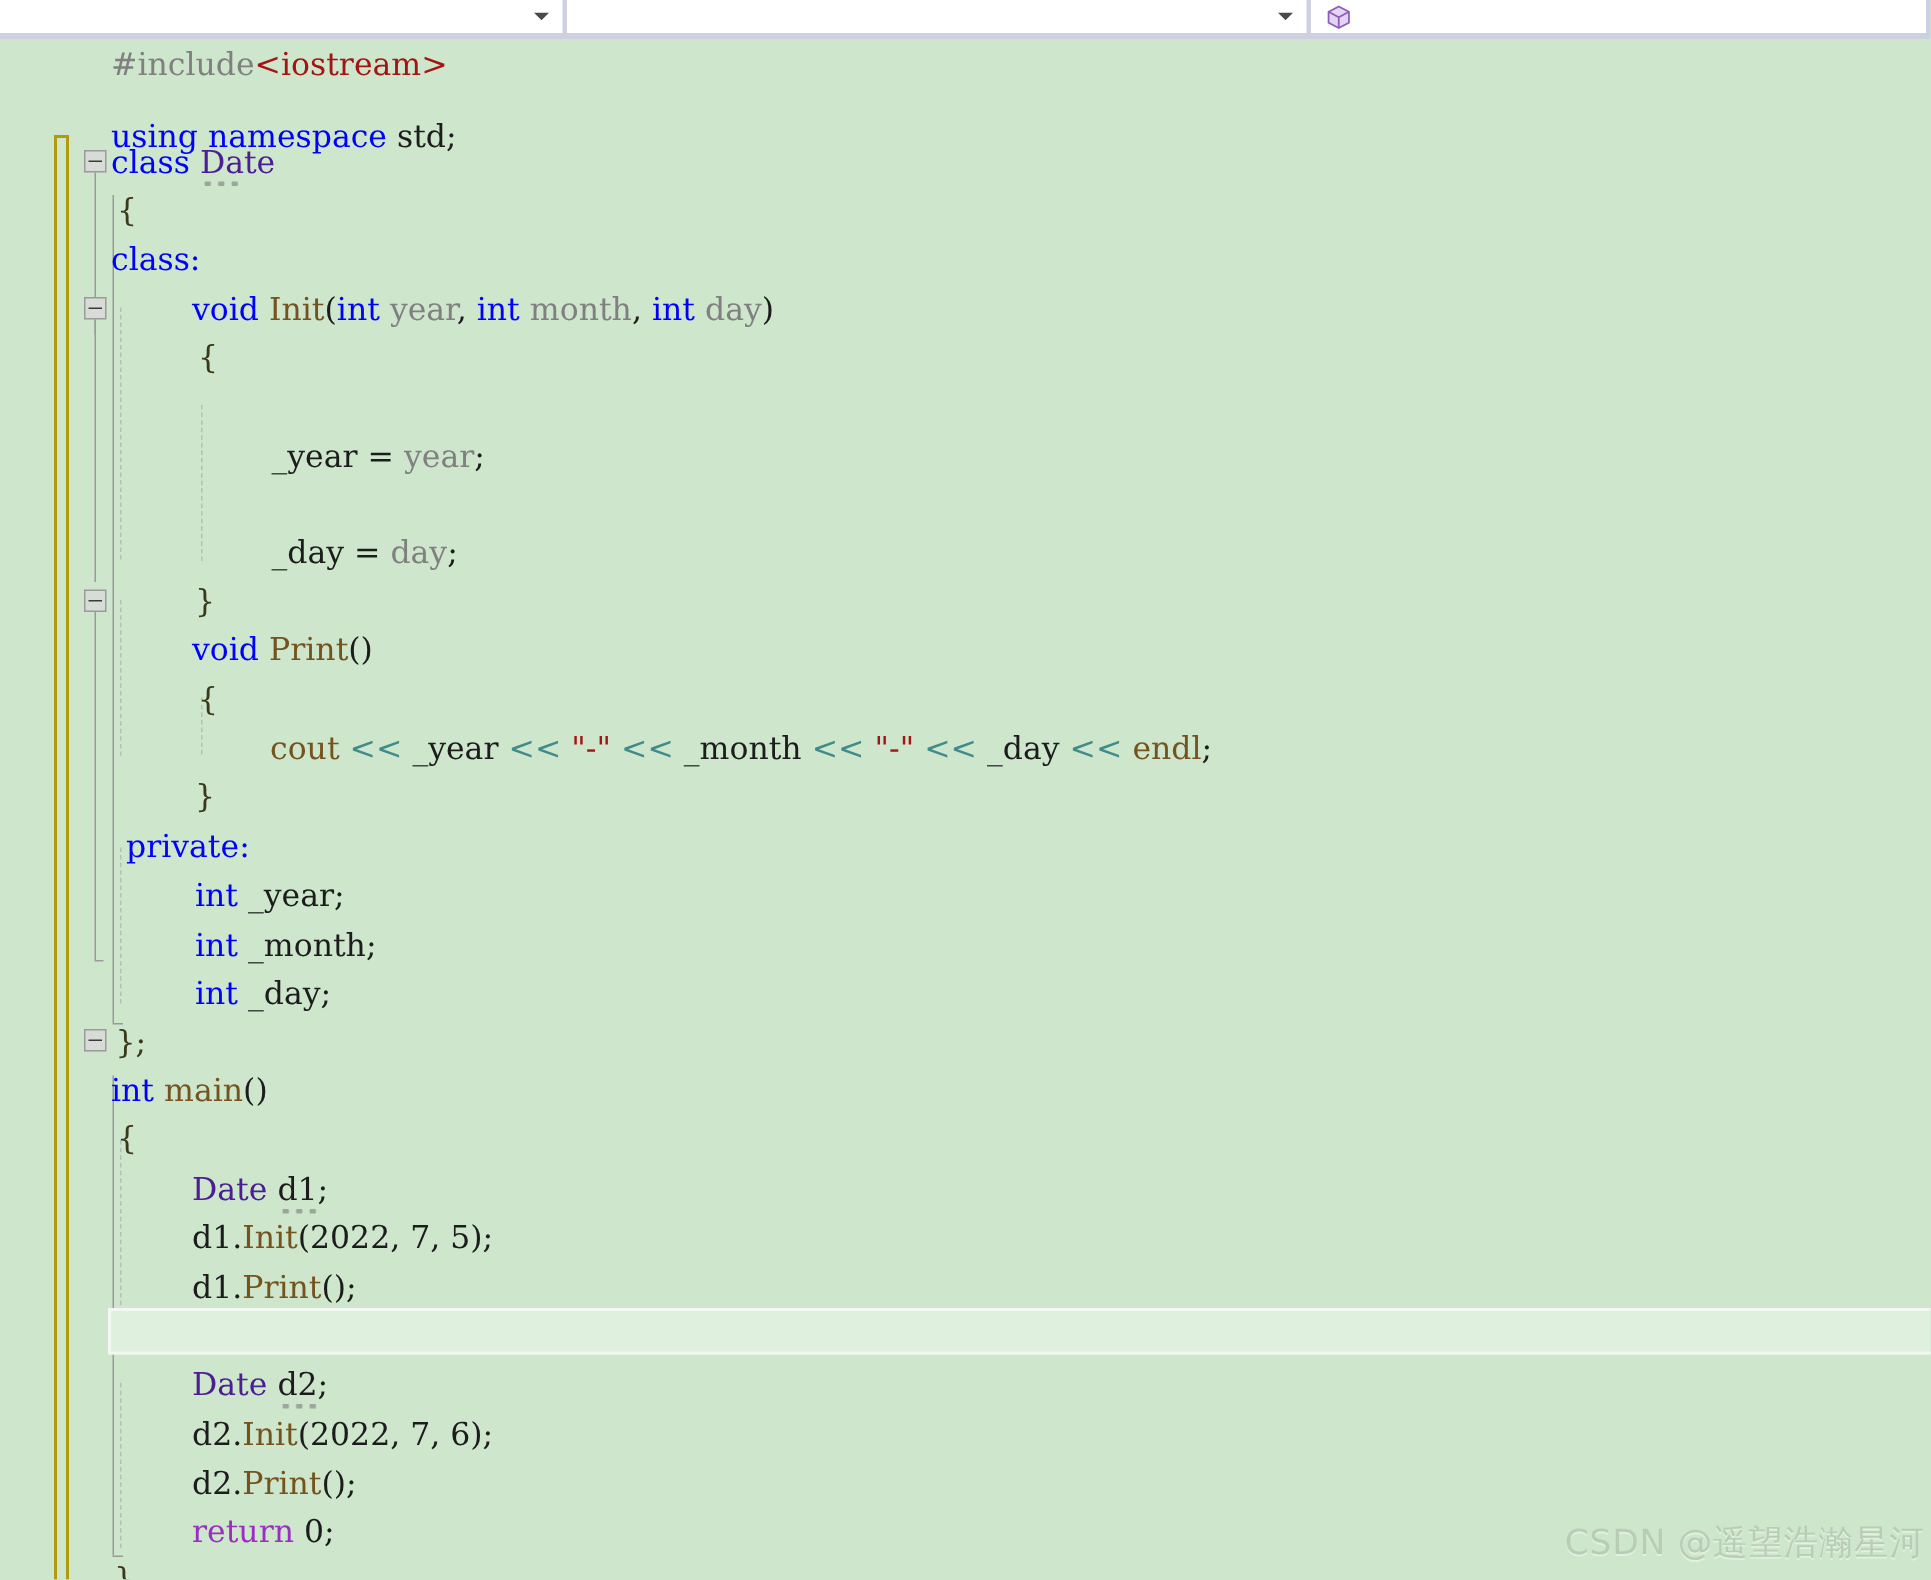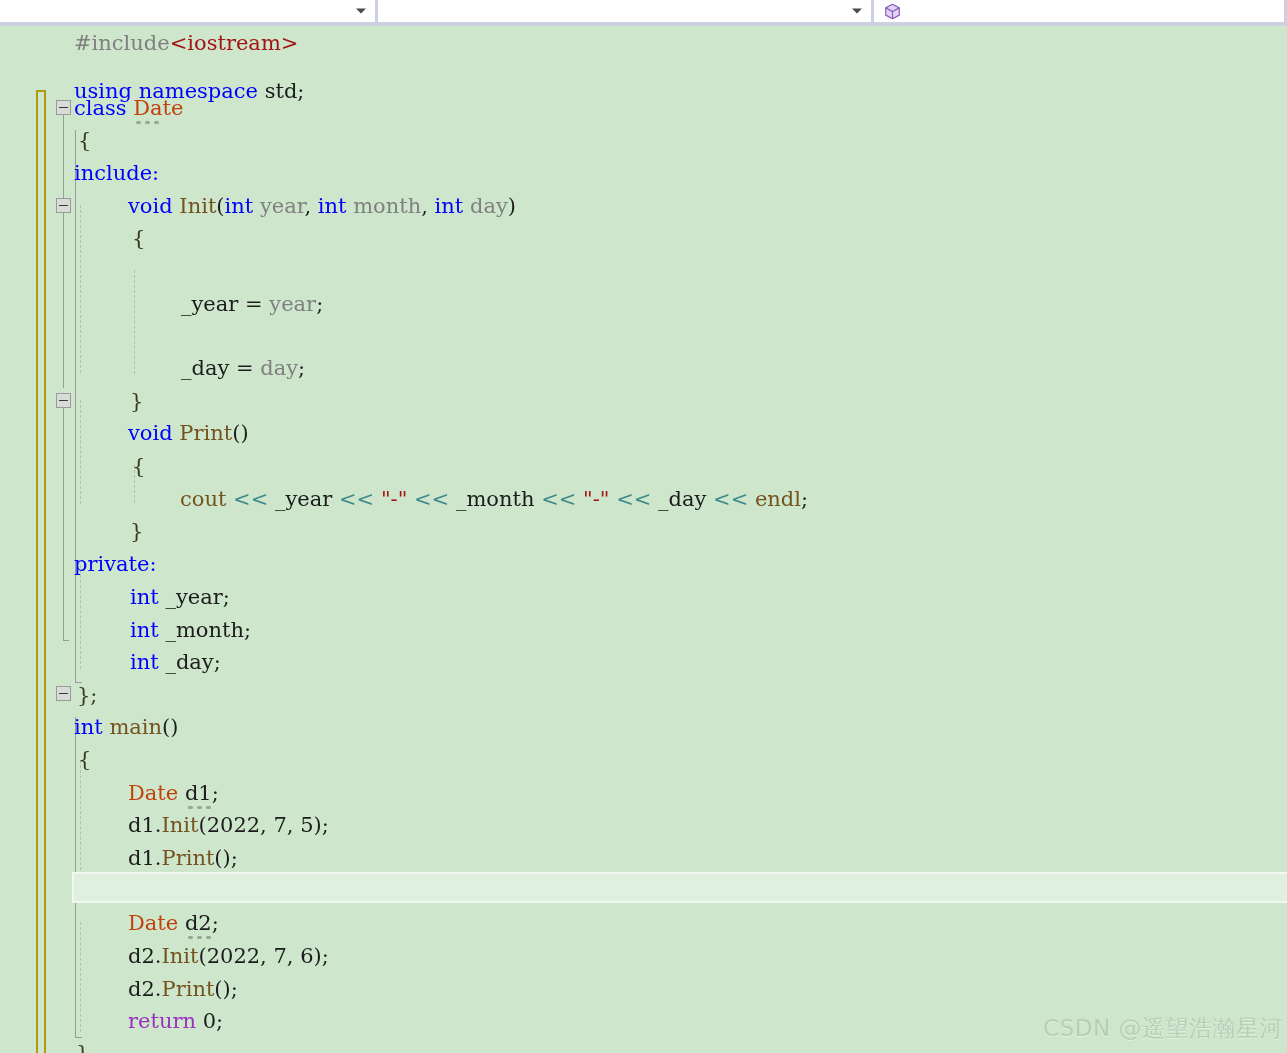--- a/index.html
+++ b/index.html
@@ -166,21 +166,21 @@
     height: 32px;
   }
   .tok { white-space: pre; }
 
   
   .c-plain    { color: #1c1c1c; }
   .c-pp       { color: #808080; }            
   .c-hdr      { color: #a31515; }            
   .c-kw       { color: #0000ff; }            
   .c-kwctl    { color: #9b30c0; }            
-  .c-type     { color: #c2410c; }            
+  .c-type     { color: #4c1d95; }            
   .c-fn       { color: #74531f; }            
   .c-param    { color: #808080; }            
   .c-var      { color: #1c1c1c; }            
   .c-local    { color: #1c1c1c; margin-top: 38px; }            
   .c-op       { color: #3f8a8a; }            
   .c-str      { color: #a31515; }            
   .c-std      { color: #74531f; }
   .c-brace    { color: #3a3a1a; }
 
   
@@ -283,21 +283,21 @@
     
     <div class="ln" style="top:32px;margin-top:16px;"><span class="tok c-kw">using</span><span class="tok c-plain"> </span><span class="tok c-kw">namespace</span><span class="tok c-plain"> std;</span></div>
 
     
     <div class="ln" style="top:65px;"><span class="tok c-kw">class</span><span class="tok c-plain"> </span><span class="tok c-type dots">Date</span></div>
 
     
     <div class="ln" style="top:97px; left:66px;"><span class="tok c-brace">{</span></div>
 
     
-    <div class="ln" style="top:130px;"><span class="tok c-kw">include:</span></div>
+    <div class="ln" style="top:130px;"><span class="tok c-kw">class:</span></div>
 
     
     <div class="ln" style="top:163px; left:116px;"><span class="tok c-kw">void</span><span class="tok c-plain"> </span><span class="tok c-fn">Init</span><span class="tok c-plain">(</span><span class="tok c-kw">int</span><span class="tok c-plain"> </span><span class="tok c-param">year</span><span class="tok c-plain">, </span><span class="tok c-kw">int</span><span class="tok c-plain"> </span><span class="tok c-param">month</span><span class="tok c-plain">, </span><span class="tok c-kw">int</span><span class="tok c-plain"> </span><span class="tok c-param">day</span><span class="tok c-plain">)</span></div>
 
     
     <div class="ln" style="top:195px; left:120px;"><span class="tok c-brace">{</span></div>
 
     
     <div class="ln" style="top:261px; left:169px;"><span class="tok c-var">_year</span><span class="tok c-plain"> = </span><span class="tok c-param">year</span><span class="tok c-plain">;</span></div>
 
@@ -315,21 +315,21 @@
     
     <div class="ln" style="top:423px; left:120px;"><span class="tok c-brace">{</span></div>
 
     
     <div class="ln" style="top:456px; left:168px;"><span class="tok c-std">cout</span><span class="tok c-plain"> </span><span class="tok c-op">&lt;&lt;</span><span class="tok c-plain"> </span><span class="tok c-var">_year</span><span class="tok c-plain"> </span><span class="tok c-op">&lt;&lt;</span><span class="tok c-plain"> </span><span class="tok c-str">"-"</span><span class="tok c-plain"> </span><span class="tok c-op">&lt;&lt;</span><span class="tok c-plain"> </span><span class="tok c-var">_month</span><span class="tok c-plain"> </span><span class="tok c-op">&lt;&lt;</span><span class="tok c-plain"> </span><span class="tok c-str">"-"</span><span class="tok c-plain"> </span><span class="tok c-op">&lt;&lt;</span><span class="tok c-plain"> </span><span class="tok c-var">_day</span><span class="tok c-plain"> </span><span class="tok c-op">&lt;&lt;</span><span class="tok c-plain"> </span><span class="tok c-std">endl</span><span class="tok c-plain">;</span></div>
 
     
     <div class="ln" style="top:488px; left:118px;"><span class="tok c-brace">}</span></div>
 
     
-    <div class="ln" style="top:521px;"><span class="tok c-kw">private:</span></div>
+    <div class="ln" style="top:521px;margin-left:10px;"><span class="tok c-kw">private:</span></div>
 
     
     <div class="ln" style="top:554px; left:118px;"><span class="tok c-kw">int</span><span class="tok c-plain"> </span><span class="tok c-var">_year</span><span class="tok c-plain">;</span></div>
 
     
     <div class="ln" style="top:587px; left:118px;"><span class="tok c-kw">int</span><span class="tok c-plain"> </span><span class="tok c-var">_month</span><span class="tok c-plain">;</span></div>
 
     
     <div class="ln" style="top:619px; left:118px;"><span class="tok c-kw">int</span><span class="tok c-plain"> </span><span class="tok c-var">_day</span><span class="tok c-plain">;</span></div>
 

